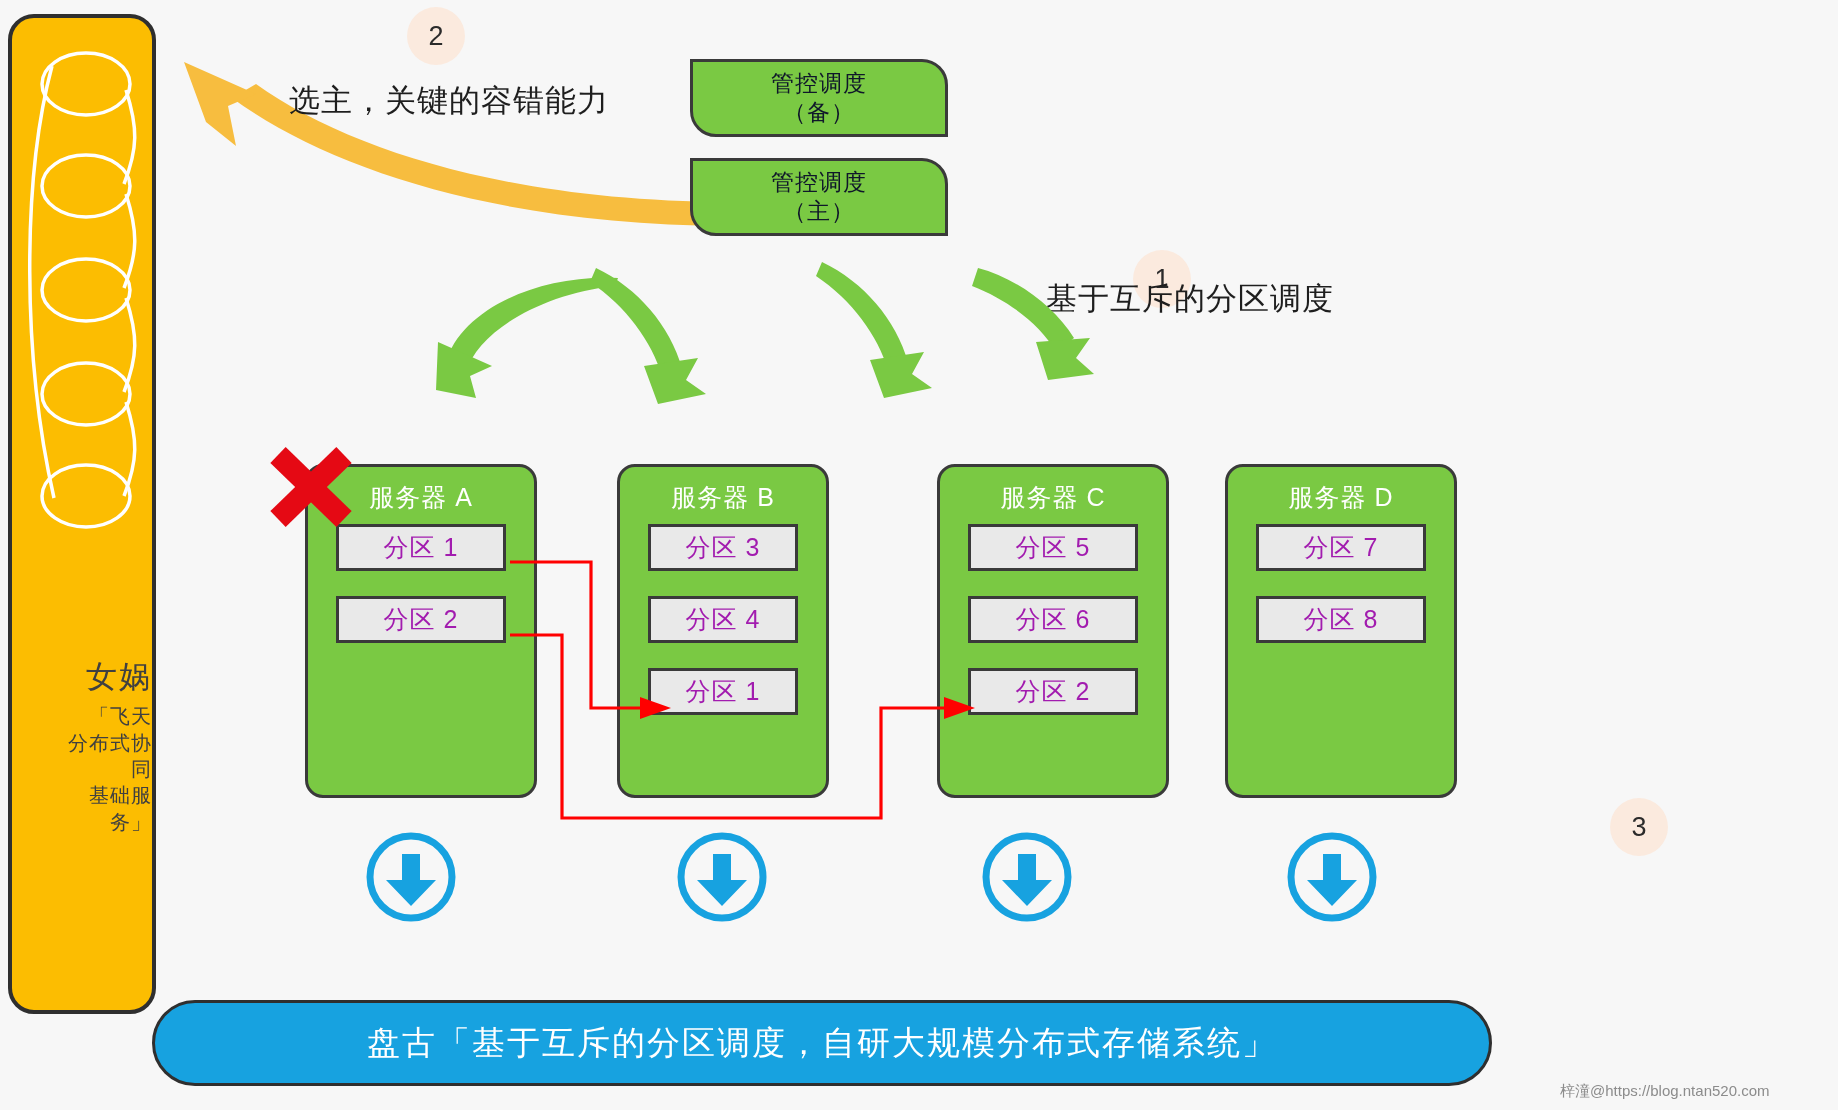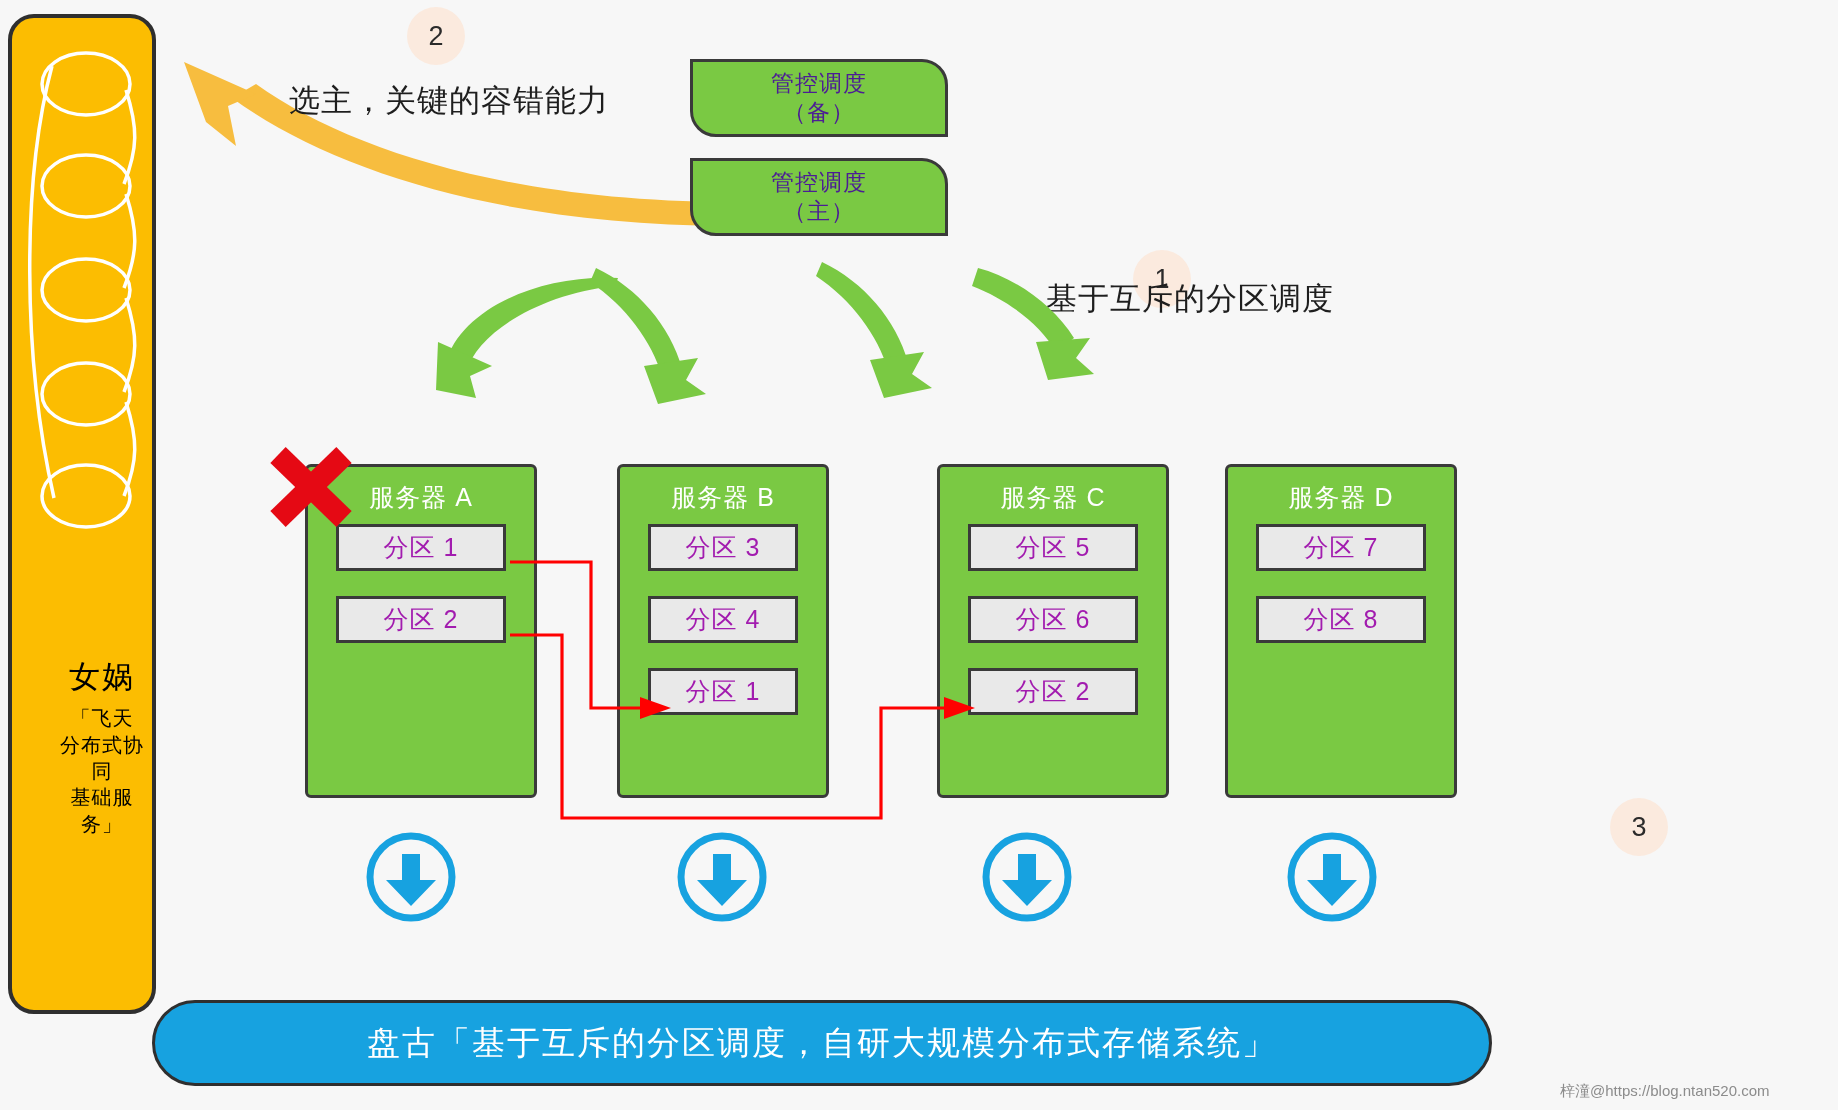--- a/index.html
+++ b/index.html
@@ -18,43 +18,43 @@
   #nuwa-panel{
     left:8px;top:14px;width:148px;height:1000px;
     background:#fcbd01;
     border:4px solid #2f2f2f;
     border-radius:26px;
     box-sizing:border-box;
   }
   #nuwa-coil{position:absolute;left:0;top:10px;width:140px;height:530px;}
   #nuwa-text{
     position:absolute;left:0;right:0;top:640px;
-    text-align:center;color:#000000;margin-left:40px;
+    text-align:right;color:#404040;margin-left:40px;
   }
   #nuwa-title{font-size:31px;letter-spacing:2px;line-height:1.2;font-weight:400;}
-  #nuwa-sub{font-size:20px;line-height:1.32;margin-top:10px;letter-spacing:1px;}
+  #nuwa-sub{font-size:20px;line-height:1.32;margin-top:10px;letter-spacing:1px;font-family:Liberation Mono, monospace;}
 
   
   .ctl-box{
     background:#7ac943;
     border:3px solid #3a3a3a;
     border-radius:0 26px 0 26px;
     box-sizing:border-box;
     display:flex;align-items:center;justify-content:center;
-    color:#4c1d95;font-size:23px;line-height:1.26;text-align:center;
+    color:#0f172a;font-size:23px;line-height:1.26;text-align:center;
     letter-spacing:1px;
   }
   #ctl-backup{left:690px;top:59px;width:258px;height:78px;}
   #ctl-master{left:690px;top:158px;width:258px;height:78px;}
 
   
   .server{
     background:#7ac943;
     border:3px solid #3a3a3a;
-    border-radius:6px;
+    border-radius:18px;
     box-sizing:border-box;
     padding-left:44px;
   }
   .server-title{
     position:absolute;left:0;right:0;top:14px;
     text-align:center;color:#ffffff;font-size:25px;letter-spacing:1px;
   }
   .partitions{position:absolute;left:28px;right:28px;top:57px;}
   .partition{
     height:47px;

